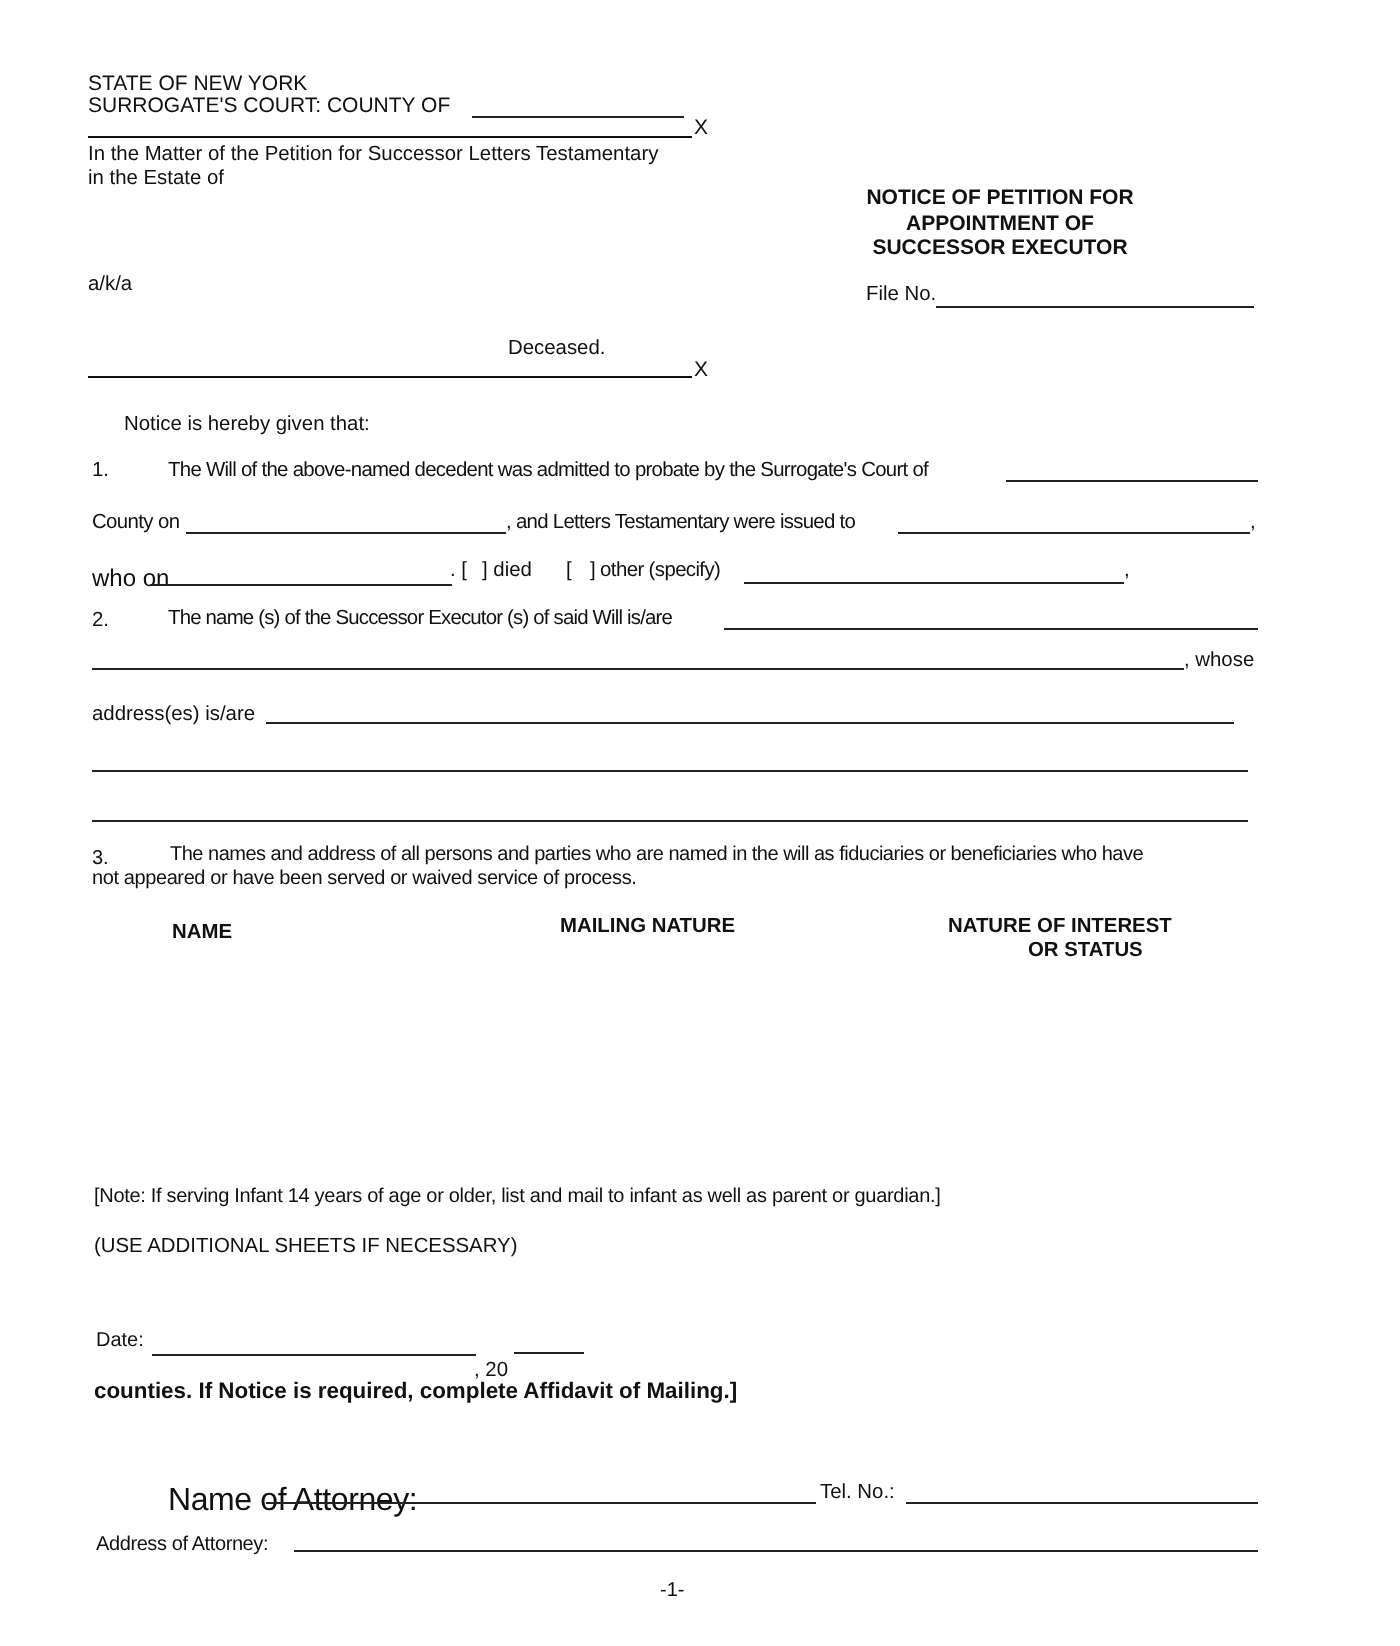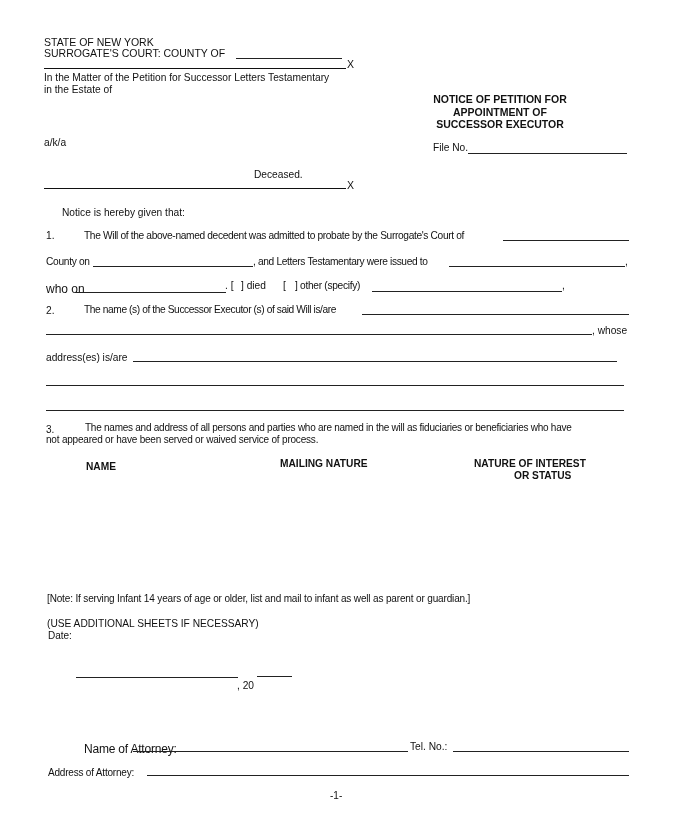--- a/index.html
+++ b/index.html
@@ -76,29 +76,30 @@
 <div class="abs b" style="left:86px; top:461px; font-size:10.2px;">NAME</div>
 <div class="abs b" style="left:280px; top:458px; font-size:10.2px;">MAILING NATURE</div>
 <div class="abs b" style="left:474px; top:458px; font-size:10.2px;">NATURE OF INTEREST</div>
 <div class="abs b" style="left:514px; top:470px; font-size:10.2px;">OR STATUS</div>
 
 <div class="abs" style="left:46px; top:488px; width:580px; height:96px;"></div>
 
 <div class="abs note" style="left:47px; top:593px; font-size:10px; letter-spacing:-0.15px;">[Note: If serving Infant 14 years of age or older, list and mail to infant as well as parent or guardian.]</div>
 <div class="abs" style="left:47px; top:618px; font-size:10.2px;">(USE ADDITIONAL SHEETS IF NECESSARY)</div>
 
-<div class="abs" style="left:48px; top:630px; font-size:10px;">Date:</div>
+<div class="abs" style="left:48px; top:665px; font-size:10px;">Date:</div>
 <div class="fld" style="left:76px; top:665px; width:162px;"></div>
 <div class="abs" style="left:237px; top:665px; font-size:10.2px;margin-top:15px;">, 20</div>
 <div class="fld" style="left:257px; top:664px; width:35px;"></div>
 
 <div class="abs bignote" style="left:47px; top:689px;">
+  <div>counties.  If Notice is required, complete Affidavit of Mailing.]</div>
 </div>
 
-<div class="abs" style="left:48px; top:742px; font-size:12px; letter-spacing:-0.2px;padding-left:36px;">Name of Attorney:</div>
+<div class="abs" style="left:48px; top:742px; font-size:16px; letter-spacing:-0.2px;padding-left:36px;">Name of Attorney:</div>
 <div class="fld" style="left:133px; top:739px; width:275px;"></div>
 <div class="abs" style="left:410px; top:741px; font-size:10.2px;">Tel. No.:</div>
 <div class="fld" style="left:453px; top:739px; width:176px;"></div>
 
 <div class="abs" style="left:48px; top:767px; font-size:10px; letter-spacing:-0.2px;">Address of Attorney:</div>
 <div class="fld" style="left:147px; top:763px; width:482px;"></div>
 
 <div class="abs" style="left:330px; top:790px; font-size:10px;">-1-</div>
 
 </body></html>

